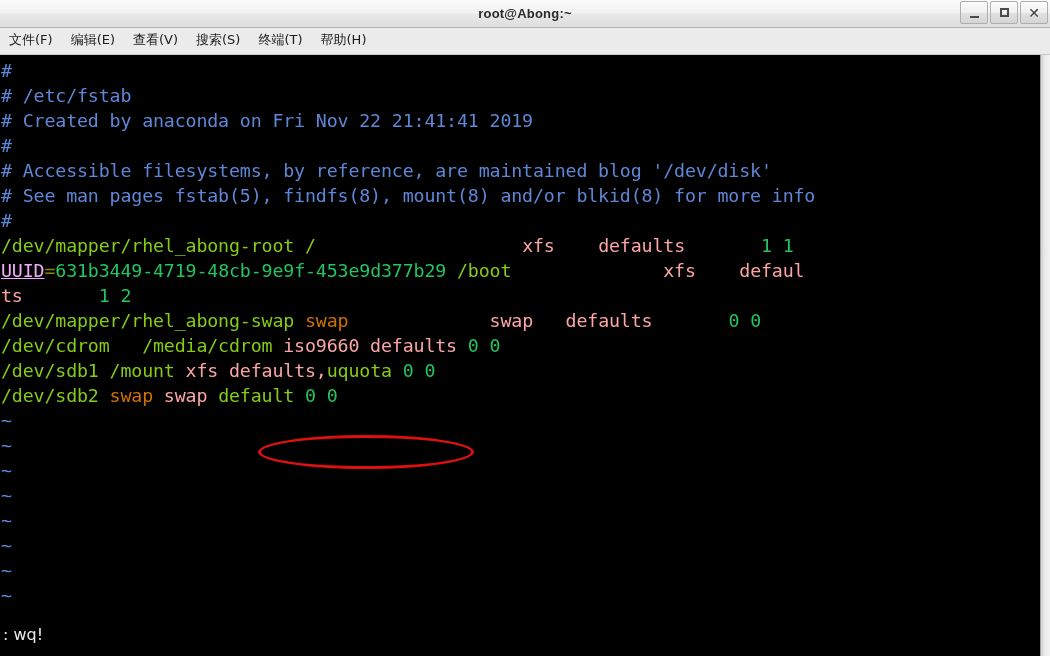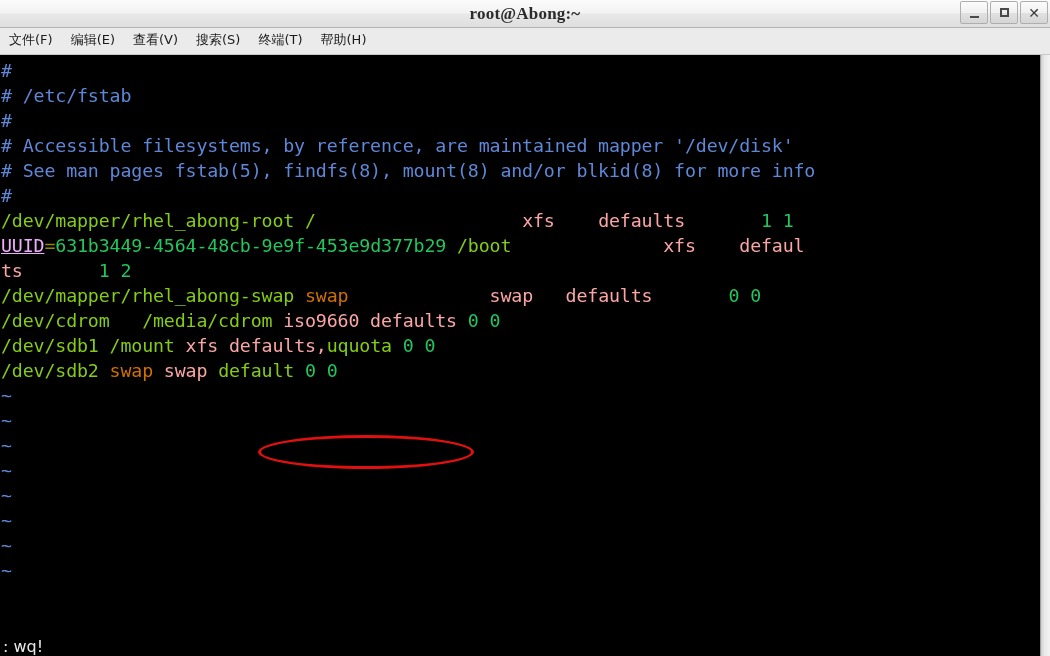--- a/index.html
+++ b/index.html
@@ -30,22 +30,22 @@
     height: 28px;
     min-height: 28px;
     background: linear-gradient(to bottom, #fbfbfb 0%, #f2f2f2 48%, #e8e8e8 52%, #dedede 100%);
     border-bottom: 1px solid #b4b4b4;
     display: flex;
     align-items: center;
     justify-content: center;
     box-sizing: border-box;
   }
   #title-text {
-    font-family: Liberation Serif, serif;
-    font-size: 17px;
+    font-family: Liberation Sans, sans-serif;
+    font-size: 13px;
     font-weight: bold;
     color: #2b2b2b;
     letter-spacing: 0.2px;
     user-select: none;
   }
   #window-buttons {
     position: absolute;
     right: 2px;
     top: 1px;
     display: flex;
@@ -164,21 +164,21 @@
 
   
   #statusline {
     position: absolute;
     left: 0;
     right: 0;
     bottom: 0;
     height: 31px;
     background: #000000;
     display: flex;
-    align-items: flex-end;
+    align-items: flex-start;
     justify-content: space-between;
     padding: 0 6px 0 3px;
     box-sizing: border-box;
   }
   #vim-command {
     font-family: "DejaVu Sans", sans-serif;
     font-size: 16px;
     color: #e8e8e8;
     white-space: pre;
   }
@@ -216,28 +216,29 @@
     <div class="menu-item">搜索(S)</div>
     <div class="menu-item">终端(T)</div>
     <div class="menu-item">帮助(H)</div>
   </div>
 
   <div id="terminal-area">
     <div id="terminal">
 
       <div class="tline"><span class="c-blue">#</span></div>
       <div class="tline"><span class="c-blue"># /etc/fstab</span></div>
+      <div class="tline"><span class="c-blue"># Created by anaconda on Fri Nov 22 21:41:41 2019</span></div>
       <div class="tline"><span class="c-blue">#</span></div>
-      <div class="tline"><span class="c-blue"># Accessible filesystems, by reference, are maintained mapper '/dev/disk'</span></div>
+      <div class="tline"><span class="c-blue"># Accessible filesystems, by reference, are maintained blog '/dev/disk'</span></div>
       <div class="tline"><span class="c-blue"># See man pages fstab(5), findfs(8), mount(8) and/or blkid(8) for more info</span></div>
       <div class="tline"><span class="c-blue">#</span></div>
 
       <div class="tline"><span class="c-white">/dev/mapper/rhel_abong-root /</span><span class="c-white">                   </span><span class="c-green">xfs</span><span class="c-white">    </span><span class="c-green">defaults</span><span class="c-white">       </span><span class="c-red">1 1</span></div>
 
-      <div class="tline"><span class="c-cyan">UUID</span><span class="c-yellow">=</span><span class="c-red">631b3449-4564-48cb-9e9f-453e9d377b29</span><span class="c-white"> </span><span class="c-white">/boot</span><span class="c-white">              </span><span class="c-green">xfs</span><span class="c-white">    </span><span class="c-green">defaul</span></div>
+      <div class="tline"><span class="c-cyan">UUID</span><span class="c-yellow">=</span><span class="c-red">631b3449-4719-48cb-9e9f-453e9d377b29</span><span class="c-white"> </span><span class="c-white">/boot</span><span class="c-white">              </span><span class="c-green">xfs</span><span class="c-white">    </span><span class="c-green">defaul</span></div>
 
       <div class="tline"><span class="c-green">ts</span><span class="c-white">       </span><span class="c-red">1 2</span></div>
 
       <div class="tline"><span class="c-white">/dev/mapper/rhel_abong-swap </span><span class="c-orange">swap</span><span class="c-white">             </span><span class="c-green">swap</span><span class="c-white">   </span><span class="c-green">defaults</span><span class="c-white">       </span><span class="c-red">0 0</span></div>
 
       <div class="tline"><span class="c-white">/dev/cdrom   /media/cdrom </span><span class="c-green">iso9660</span><span class="c-green"> defaults </span><span class="c-red">0 0</span></div>
 
       <div class="tline"><span class="c-white">/dev/sdb1 /mount </span><span class="c-green">xfs</span><span class="c-green"> defaults,</span><span class="c-white">uquota</span><span class="c-red"> </span><span class="c-red">0 0</span></div>
 
       <div class="tline"><span class="c-white">/dev/sdb2 </span><span class="c-orange">swap</span><span class="c-white"> </span><span class="c-green">swap</span><span class="c-white"> default </span><span class="c-red">0 0</span></div>

